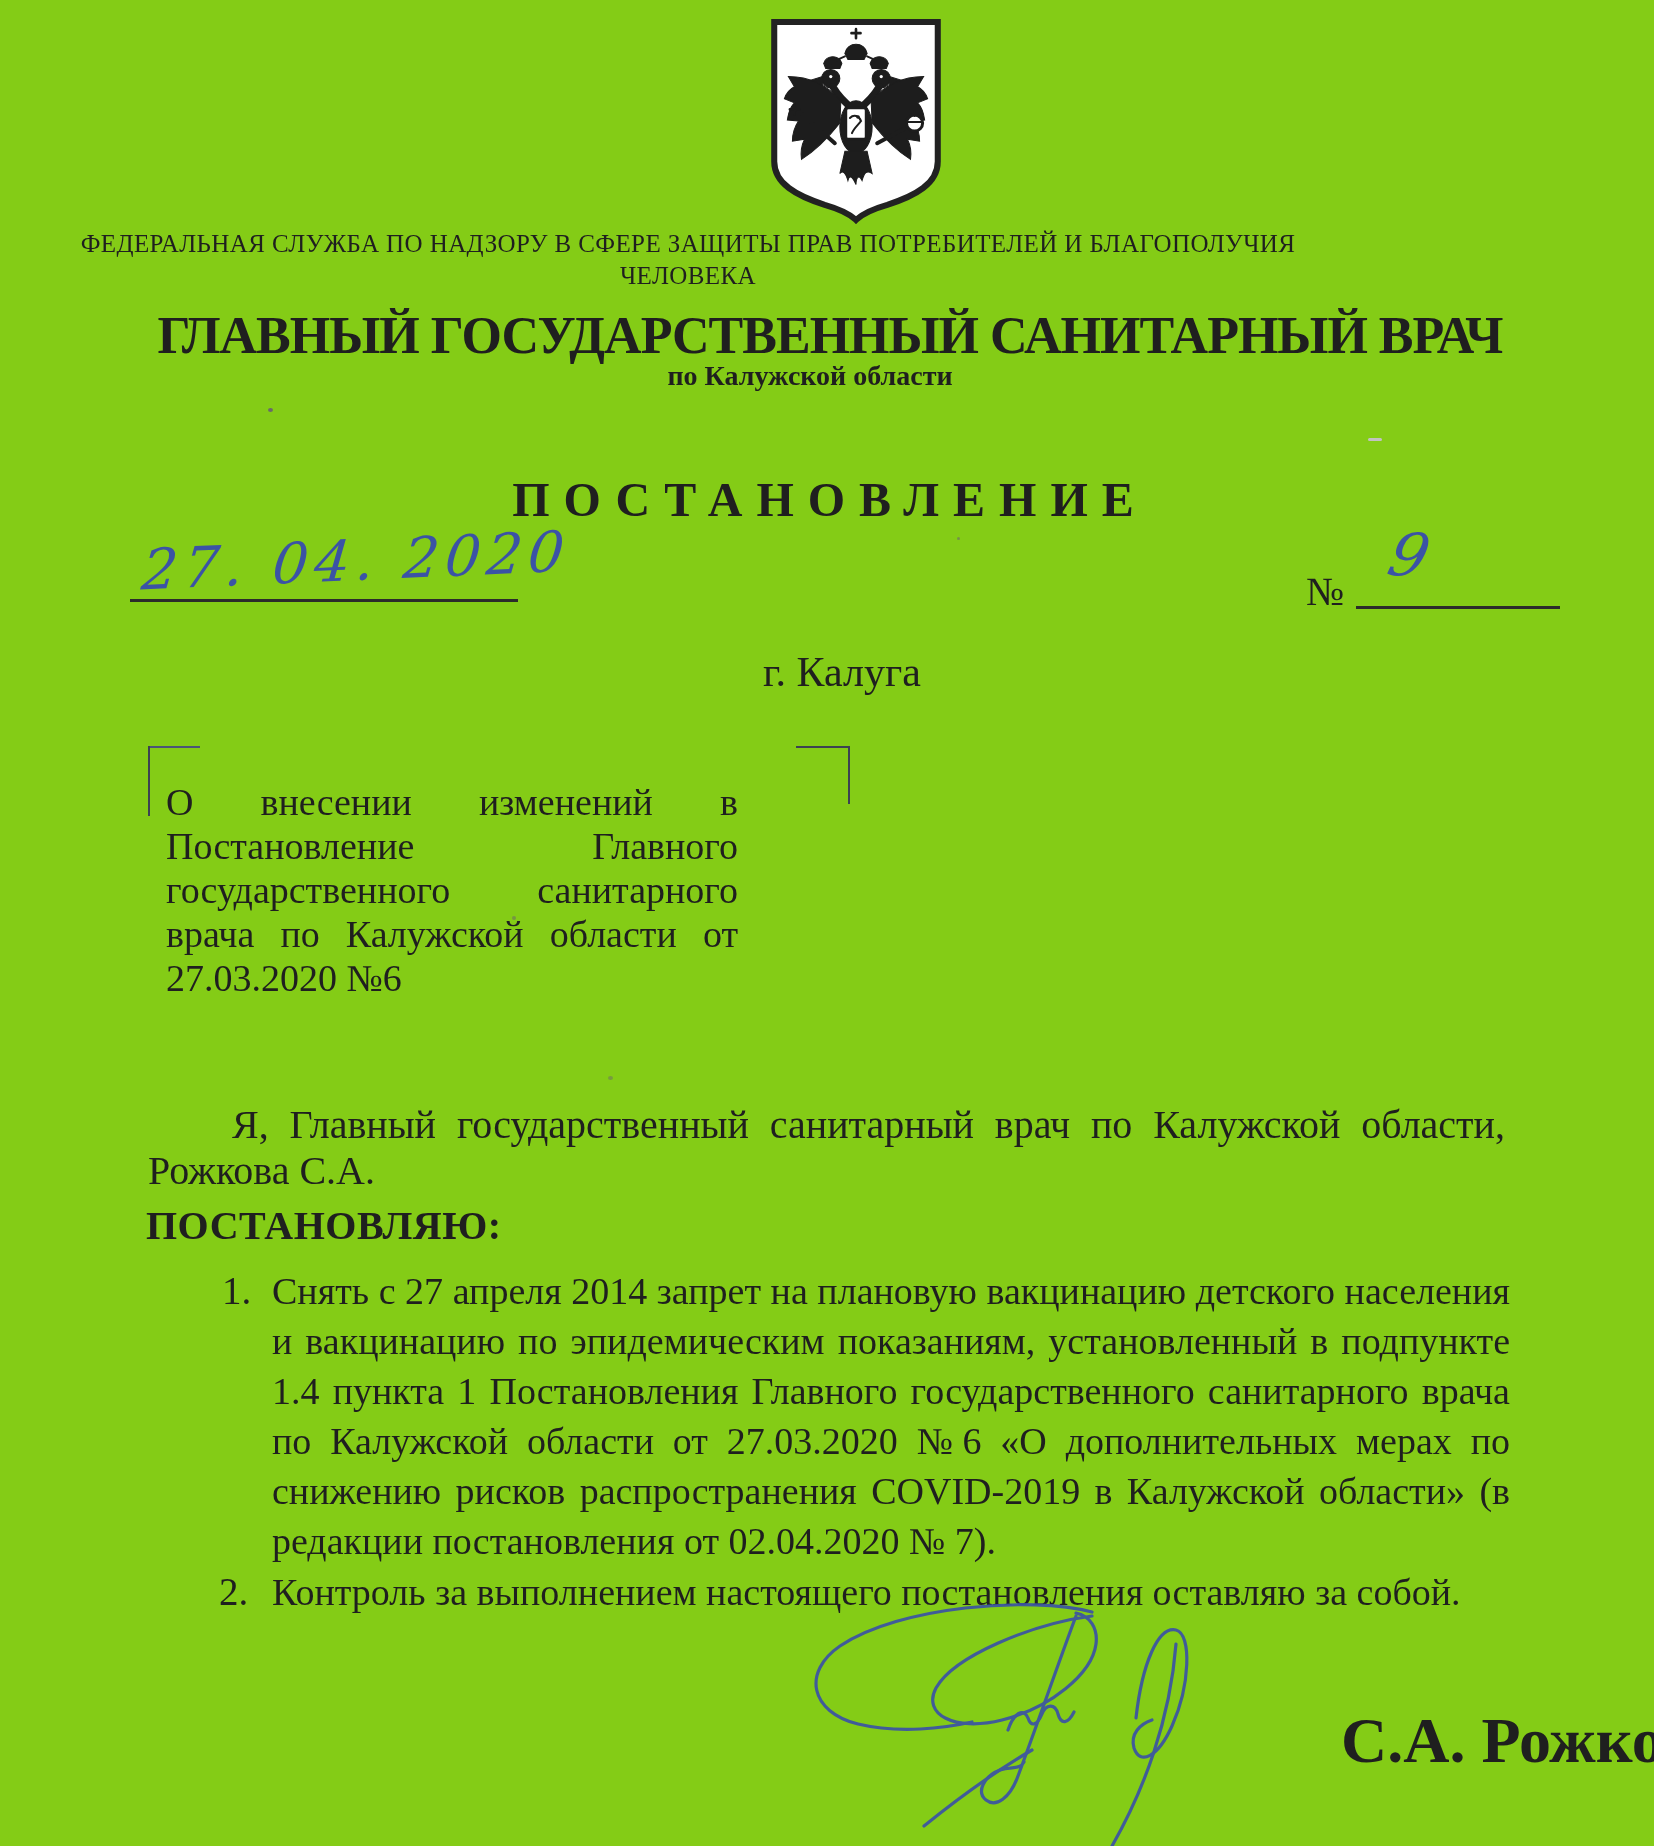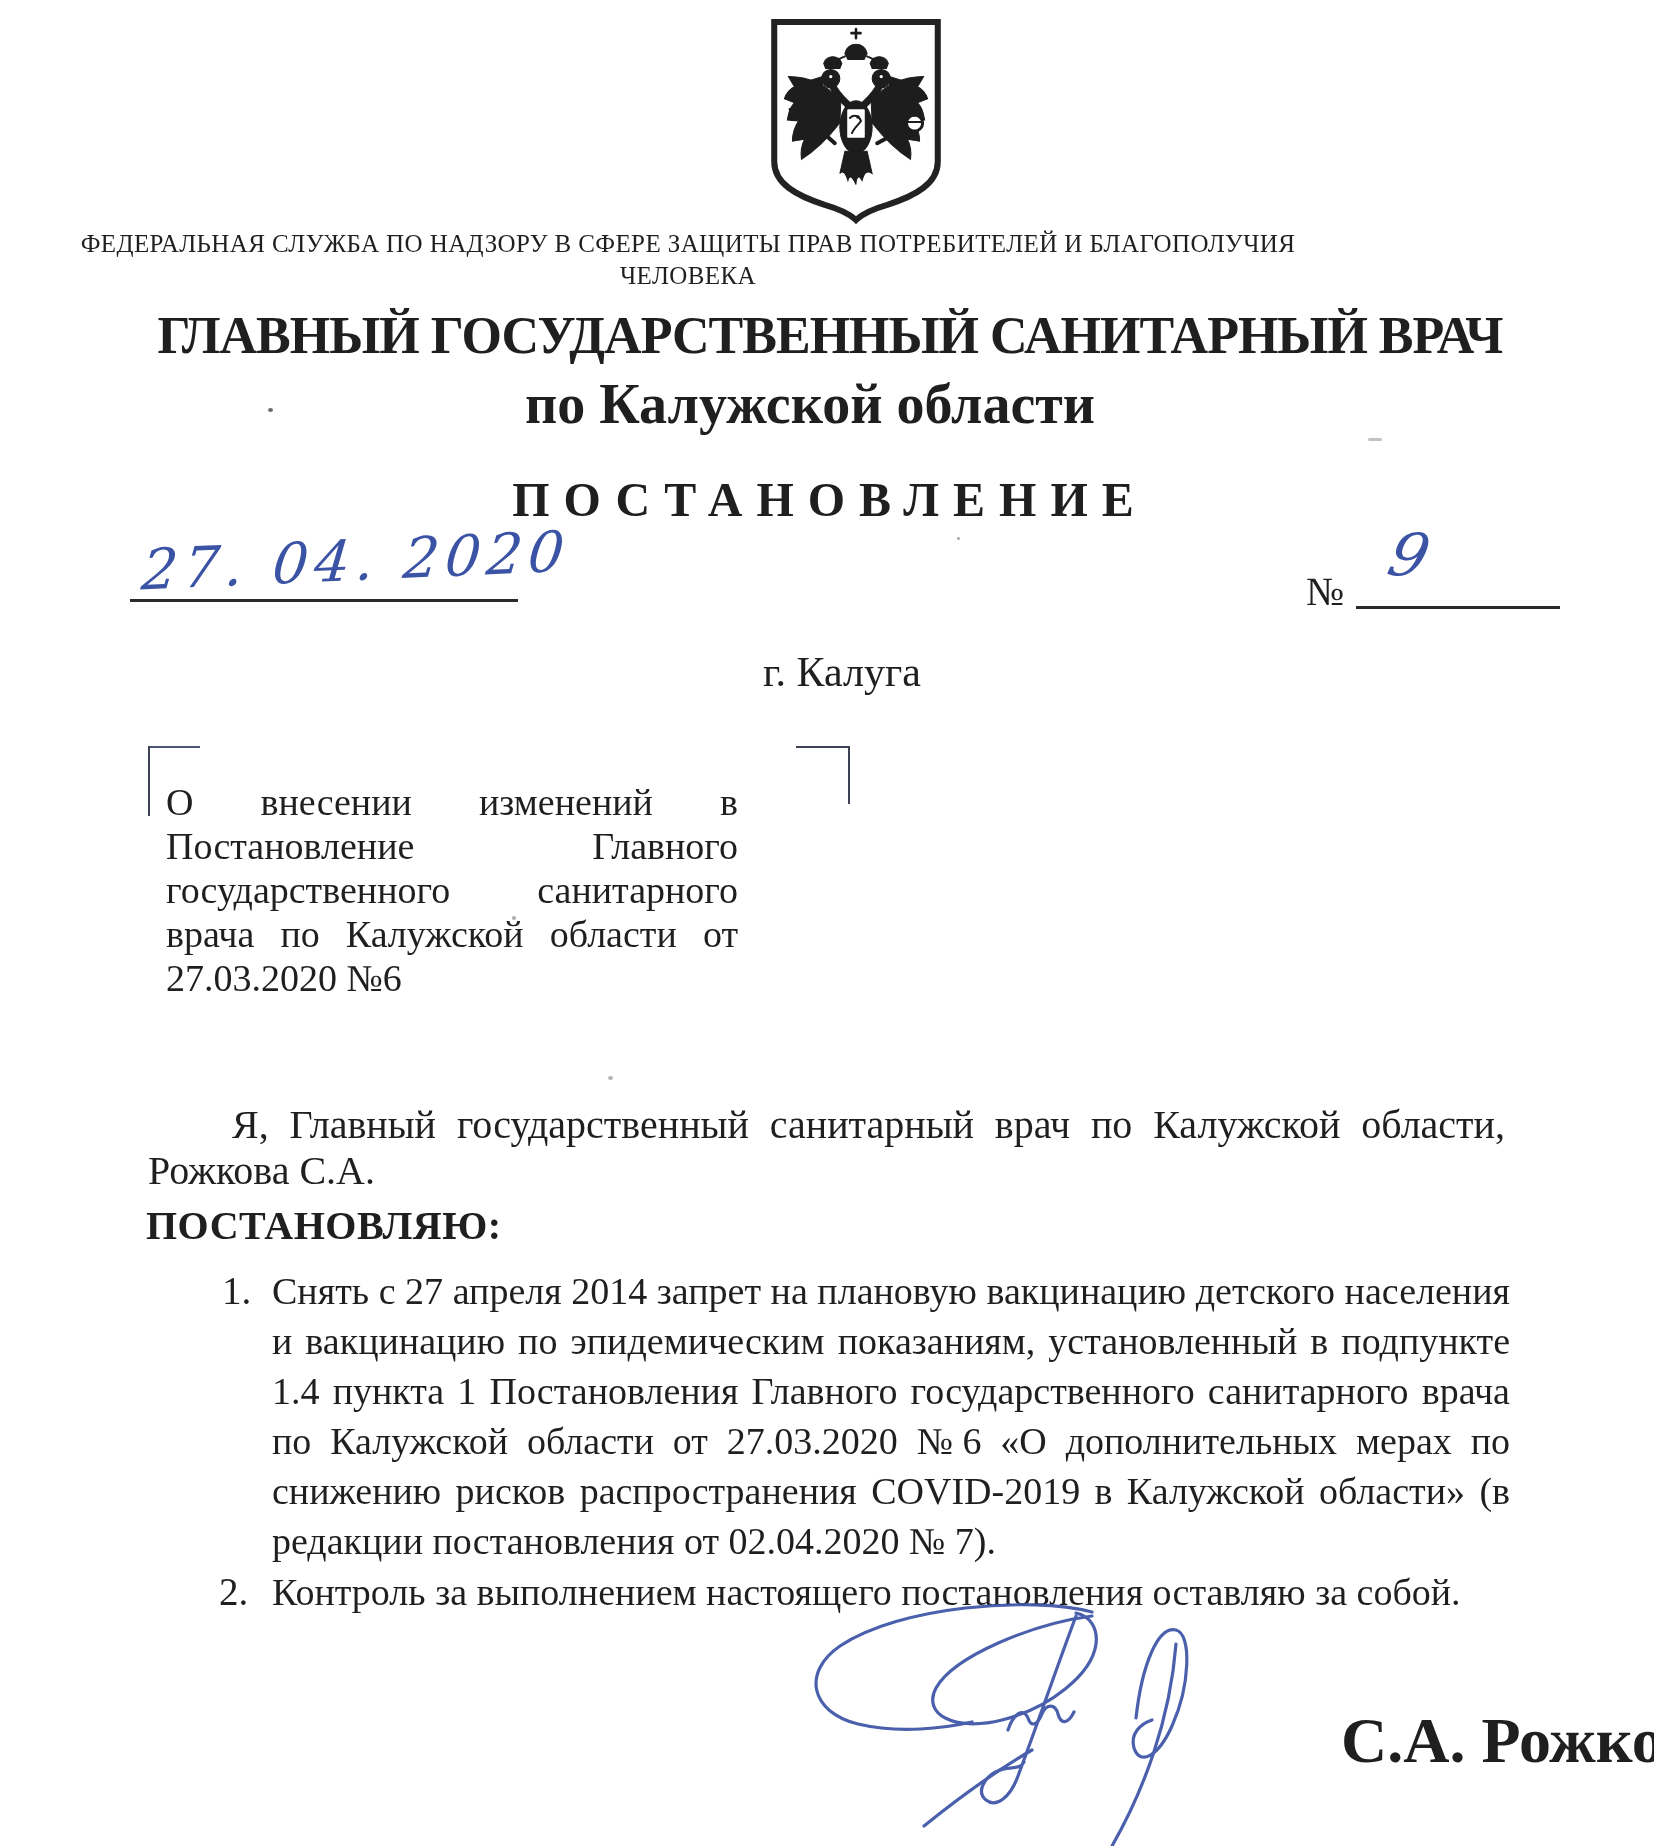--- a/index.html
+++ b/index.html
@@ -1,33 +1,33 @@
 <!DOCTYPE html>
 <html><head>
 <meta charset="utf-8">
 <style>
   html,body{margin:0;padding:0;}
   body{width:1654px;height:1846px;overflow:hidden;background:#e8e8e8;}
   .page{
     position:relative;width:1654px;height:1846px;overflow:hidden;
-    background:#ffffff;
+    background:#84cc16;
     color:#1f1f1f;
     font-family:"Liberation Serif","DejaVu Serif",serif;
   }
   .abs{position:absolute;}
   .center{text-align:center;}
   .nowrap{white-space:nowrap;}
   .bold{font-weight:bold;}
 
   
   .emblem{left:764px;top:14px;width:184px;height:212px;}
   .agency{left:60px;top:228px;width:1256px;font-size:25px;line-height:32px;letter-spacing:.4px;}
   .agency div{white-space:nowrap;}
   .authority-title{left:20px;top:306px;width:1620px;font-size:52px;letter-spacing:-1px;}
-  .authority-region{left:0px;top:372px;width:1620px;font-size:56px;}
+  .authority-region{left:0px;top:360px;width:1620px;font-size:28px;}
   .doc-type{left:0px;top:472px;width:1660px;font-size:48px;letter-spacing:14px;}
 
   
   .handwriting{
     font-family:"DejaVu Serif",serif;font-style:italic;color:#3b53a5;
   }
   .date-hw{left:142px;top:528px;font-size:56px;transform:rotate(-2.5deg) skewX(-8deg);letter-spacing:6px;}
   .date-line{left:130px;top:599px;width:388px;height:3px;background:#2b2b2b;}
   .num-label{left:1306px;top:568px;font-size:40px;}
   .num-line{left:1356px;top:606px;width:204px;height:3px;background:#2b2b2b;}

